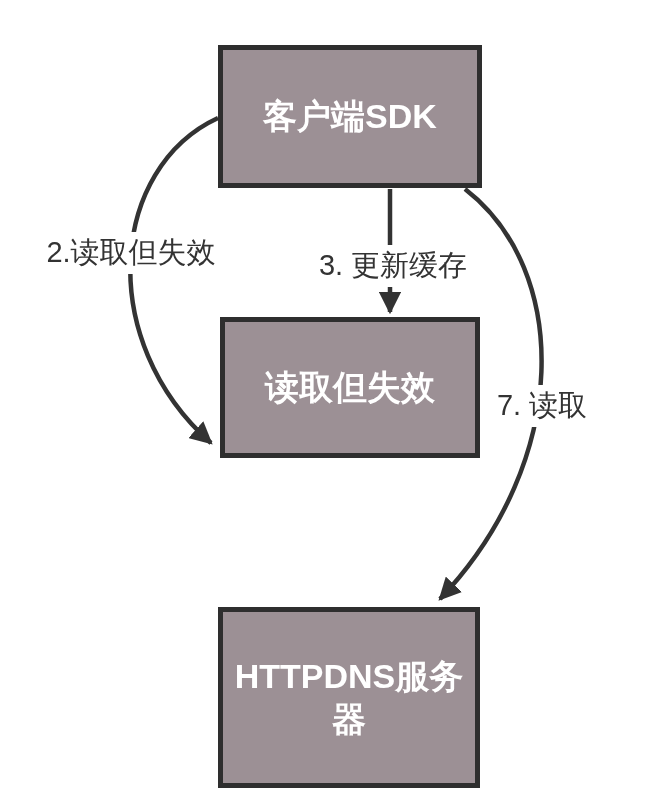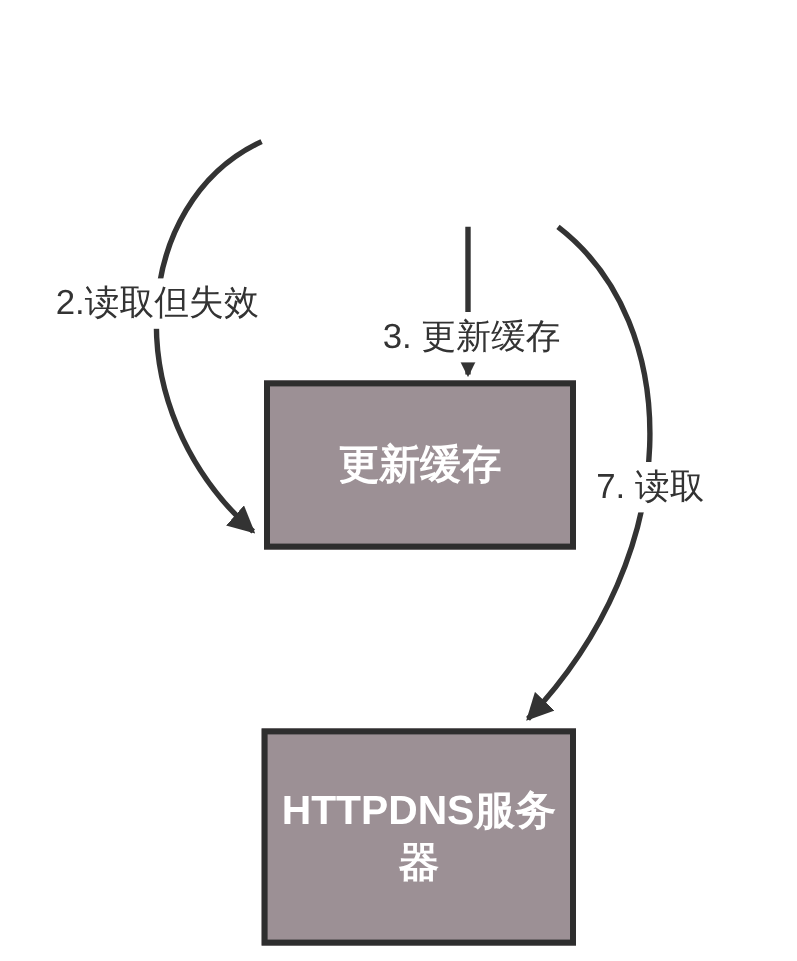--- a/index.html
+++ b/index.html
@@ -51,21 +51,21 @@
   .edge-label {
     position: absolute;
     transform: translate(-50%, -50%);
     background: var(--background);
     color: var(--edge-label-text);
     font-size: 29px;
     white-space: nowrap;
     padding: 1px 3px;
   }
   .edge-label-1 { left: 131px; top: 253px; }
-  .edge-label-3 { left: 393px; top: 281px; }
+  .edge-label-3 { left: 393px; top: 266px; }
   .edge-label-2 { left: 542px; top: 406px; }
 </style>
 </head>
 <body>
 
 <div class="stage">
 
   <svg class="edges-svg" viewBox="0 0 664 801" xmlns="http://www.w3.org/2000/svg">
     <defs>
       <marker id="arrow" viewBox="0 0 10 10" refX="9" refY="5" markerWidth="5" markerHeight="5" orient="auto-start-reverse">
@@ -73,23 +73,26 @@
       </marker>
     </defs>
 
     <path class="edge" marker-end="url(#arrow)" d="M 218 118 C 110 168, 95 340, 211 443"></path>
 
     <path class="edge" marker-end="url(#arrow)" d="M 465 189 C 570 270, 572 460, 440 599"></path>
 
     <path class="edge" marker-end="url(#arrow)" d="M 390 189 L 390 312"></path>
   </svg>
 
+  <div class="node node-client-sdk">
+    <span class="node-label">客户端SDK</span>
+  </div>
 
   <div class="node node-local-cache">
-    <span class="node-label">更新缓存</span>
+    <span class="node-label">读取但失效</span>
   </div>
 
   <div class="node node-httpdns">
     <span class="node-label">HTTPDNS服务器</span>
   </div>
 
   <div class="edge-label edge-label-1">2.读取但失效</div>
 
   <div class="edge-label edge-label-2">7. 读取</div>
 

